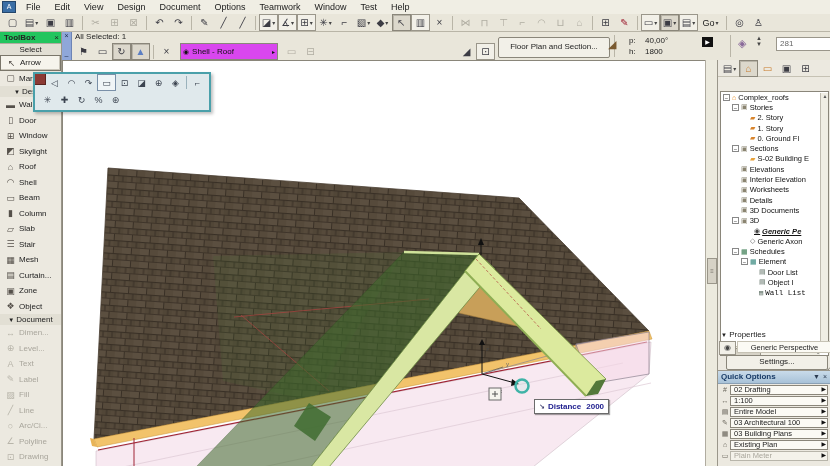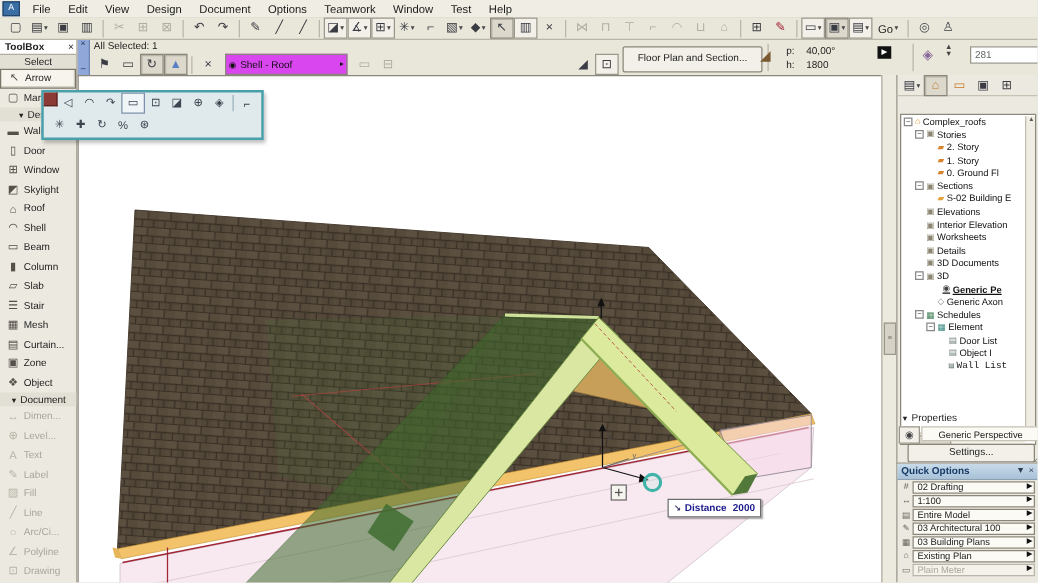--- a/index.html
+++ b/index.html
@@ -41,21 +41,21 @@
   #h-lab{left:567px;top:15px;} #h-val{left:583px;top:15px;}
   #deg-btn{left:640px;top:5px;width:11px;height:10px;background:#111;color:#fff;font-size:6px;
            text-align:center;line-height:10px;}
   #tr-icon{left:676px;top:5px;font-size:11px;color:#8a6a9a;}
   #tr-arrows{left:694px;top:3px;font-size:6px;color:#444;line-height:6px;}
   #tr-field{left:714px;top:5px;width:54px;height:12px;background:#fff;border:1px solid #9a968a;
             font-size:8px;color:#666;line-height:12px;padding-left:3px;}
   .vsep{position:absolute;top:3px;width:1px;height:22px;background:#b9b5a7;}
   
   #toolbox{left:0;top:32px;width:62px;height:434px;background:#ece9e0;border-right:1px solid #9a968a;box-sizing:border-box;}
-  #tb-head{height:11px;background:#ffffff;border-bottom:1px solid #b0aca0;font-size:8px;font-weight:bold;
+  #tb-head{height:11px;background:#22c55e;border-bottom:1px solid #b0aca0;font-size:8px;font-weight:bold;
            color:#222;padding-left:4px;line-height:11px;}
   #tb-head .x{float:right;margin-right:2px;font-weight:normal;}
   .tb-sec{font-size:8px;color:#222;text-align:center;height:11px;line-height:11px;background:#e2dfd4;}
   .tb-sec .tri{font-size:6px;margin-right:2px;}
   .tb-item{display:flex;align-items:center;height:15.5px;font-size:8px;color:#222;padding-left:2px;box-sizing:border-box;}
   .tb-item .ic{width:17px;text-align:center;font-size:9px;color:#55504a;flex:0 0 17px;}
   .tb-item.sel{border:1px solid #7a766a;background:#f6f4ec;box-shadow:inset -1px -1px 0 #cac6ba;}
   .tb-item.gray{color:#a9a69c;} .tb-item.gray .ic{color:#b8b5aa;}
   
   #viewport{left:62px;top:60px;width:643px;height:406px;background:#fff;border-left:1px solid #8a867a;border-top:1px solid #8a867a;box-sizing:border-box;}
@@ -513,21 +513,21 @@
         <div class="trow" style="padding-left: 11px;">
           <span class="noexp"></span>
           <span class="ticon" style="color: rgb(138, 132, 112);">▣</span>
           <span>3D Documents</span>
         </div>
         <div class="trow" style="padding-left: 11px;">
           <span class="exp">−</span>
           <span class="ticon" style="color: rgb(138, 132, 112);">▣</span>
           <span>3D</span>
         </div>
-        <div class="trow bold" style="padding-left: 24px;">
+        <div class="trow bold" style="padding-left: 24px; font-style: italic;">
           <span class="noexp"></span>
           <span class="ticon" style="color: rgb(68, 68, 68);">◉</span>
           <span>Generic Pe</span>
         </div>
         <div class="trow" style="padding-left: 20px;">
           <span class="noexp"></span>
           <span class="ticon" style="color: rgb(119, 119, 119);">◇</span>
           <span>Generic Axon</span>
         </div>
         <div class="trow" style="padding-left: 11px;">

